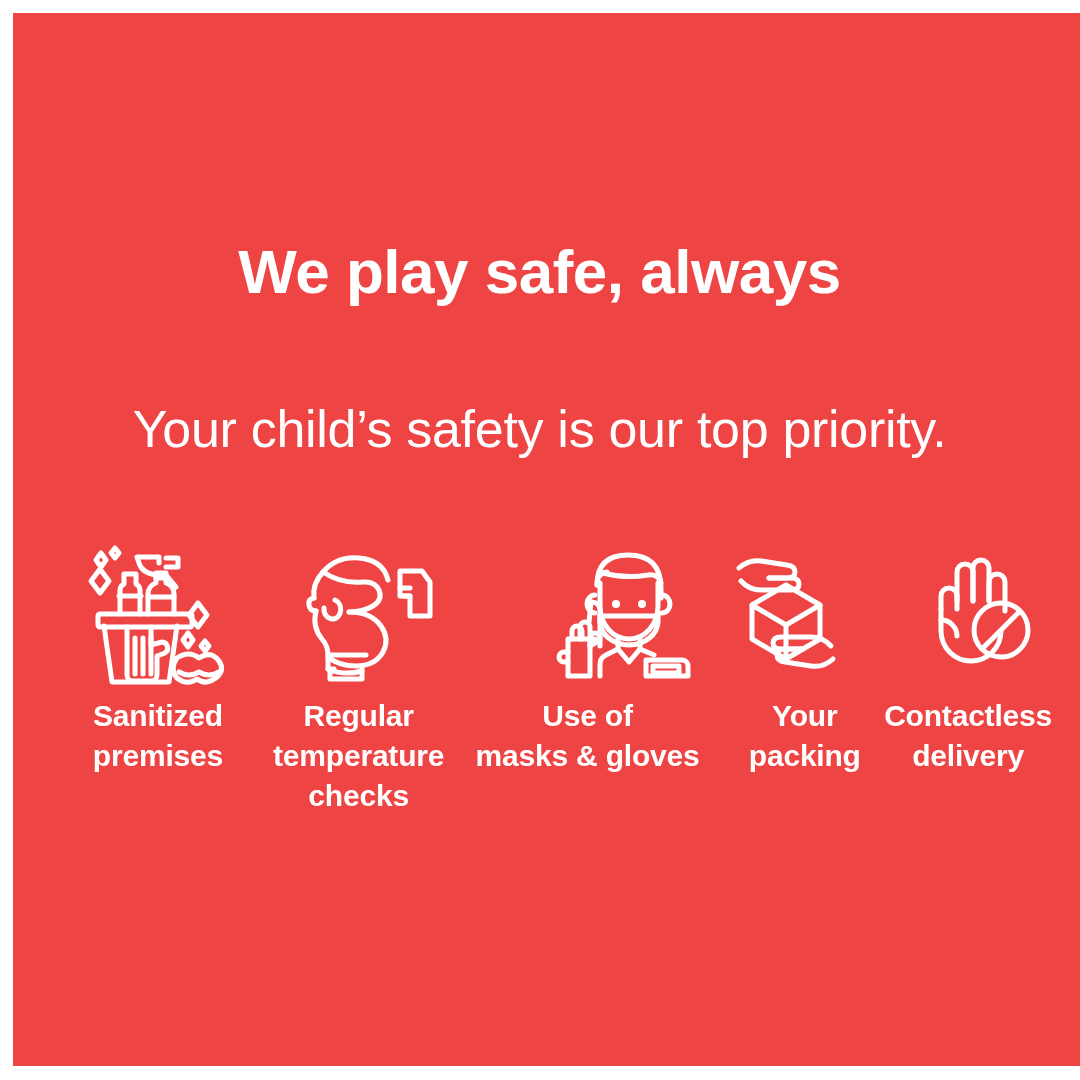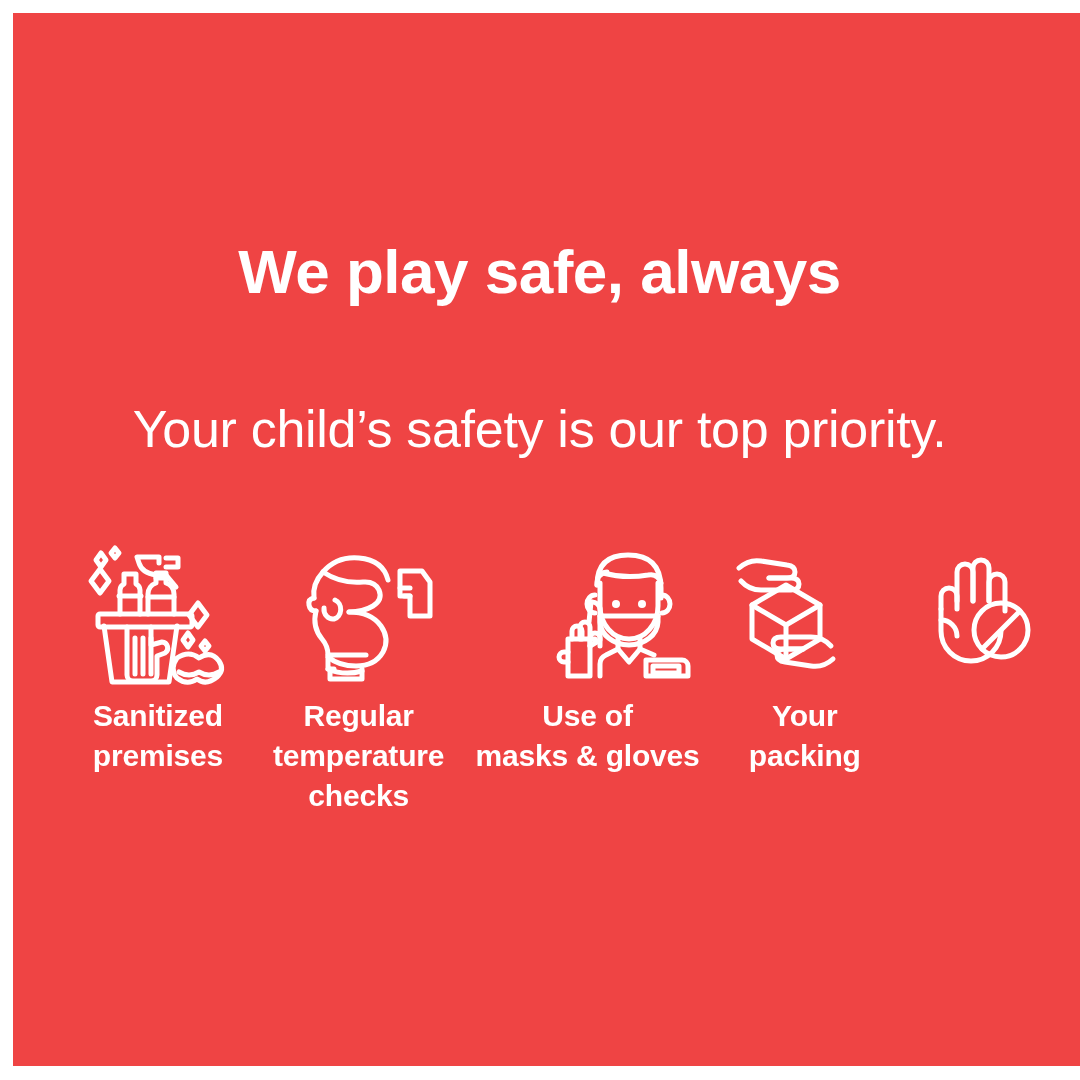--- a/index.html
+++ b/index.html
@@ -253,16 +253,18 @@
           <path d="M55 63 V34 a8 8 0 0 1 16 0 v29"></path>
           <path d="M71 63 V30 a8 8 0 0 1 16 0 v33"></path>
           <path d="M87 63 V44 a8 8 0 0 1 16 0 v29"></path>
           <path d="M39 71 v22 a30 30 0 0 0 30 30 a30 30 0 0 0 30 -30"></path>
           <path d="M55 98 a16 16 0 0 0 -16 -16"></path>
 
           <circle cx="99" cy="92" r="27"></circle>
           <path d="M80 111 l38 -38"></path>
         </svg>
       </div>
+      <div class="feature-label">Contactless
+delivery</div>
     </div>
 
   </div>
 </div>
 
 </body></html>

